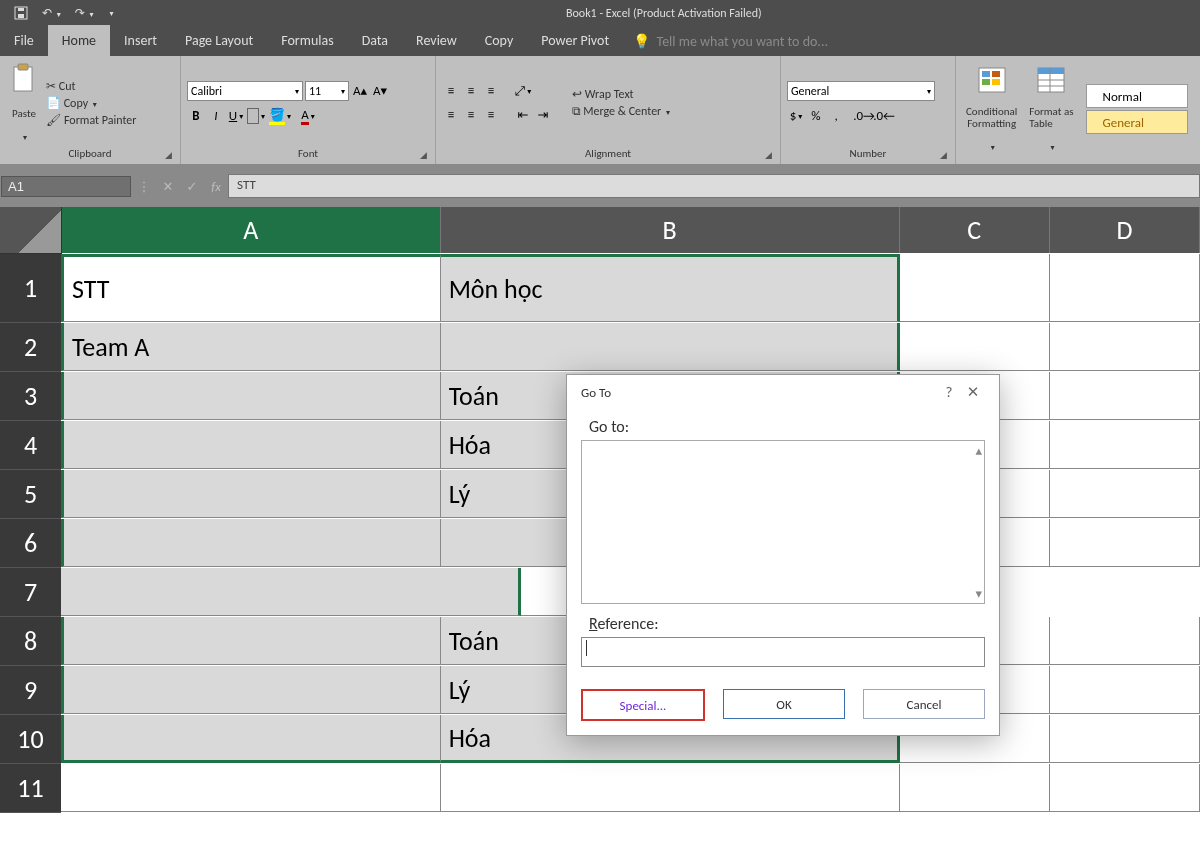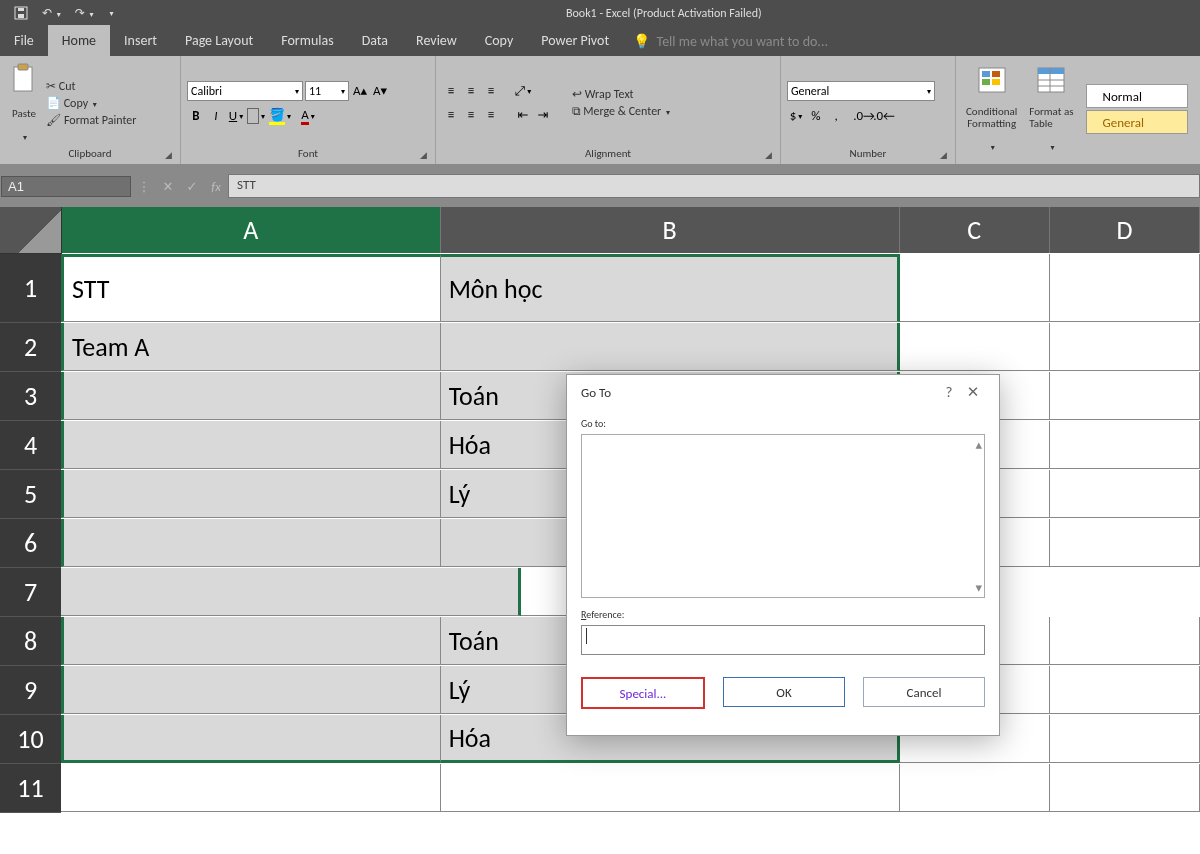--- a/index.html
+++ b/index.html
@@ -46,21 +46,21 @@
 .sel-border-top{border-top:3px solid #1f7246}
 .sel-border-left{border-left:3px solid #1f7246}
 .sel-border-right{border-right:3px solid #1f7246}
 .sel-border-bottom{border-bottom:3px solid #1f7246}
 .active-cell{background:#fff!important}
 .dialog{position:absolute;left:566px;top:374px;width:432px;height:360px;background:#fff;border:1px solid #999;box-shadow:0 6px 30px rgba(0,0,0,0.3);font-size:13px;color:#333}
 .dlg-title{display:flex;align-items:center;padding:8px 14px;border-bottom:0}
 .dlg-title .t{flex:1;font-size:13px}
 .dlg-title .hc{width:24px;text-align:center;color:#666;font-size:15px}
 .dlg-body{padding:4px 14px 12px 14px}
-.dlg-label{font-size:10px;margin:4px 0}
+.dlg-label{font-size:16px;margin:4px 8px}
 .dlg-list{border:1px solid #aaa;height:162px;position:relative}
 .dlg-list .sb-up{position:absolute;right:2px;top:2px;color:#888}
 .dlg-list .sb-dn{position:absolute;right:2px;bottom:2px;color:#888}
 .dlg-ref{border:1px solid #888;height:24px;margin-top:2px;padding:2px 4px}
 .dlg-ref .cursor{border-left:1px solid #333;height:16px;display:inline-block}
 .dlg-btns{display:flex;gap:18px;padding:10px 14px 14px 14px}
 .dlg-btn{flex:1;height:28px;border:1px solid #9aa7bf;background:#fff;display:flex;align-items:center;justify-content:center;font-size:13px}
 .dlg-btn.special{border:2px solid #d2322d;color:#6d28d9}
 .dlg-btn.ok{border:1.5px solid #3a6fb0}
 svg{display:block}

